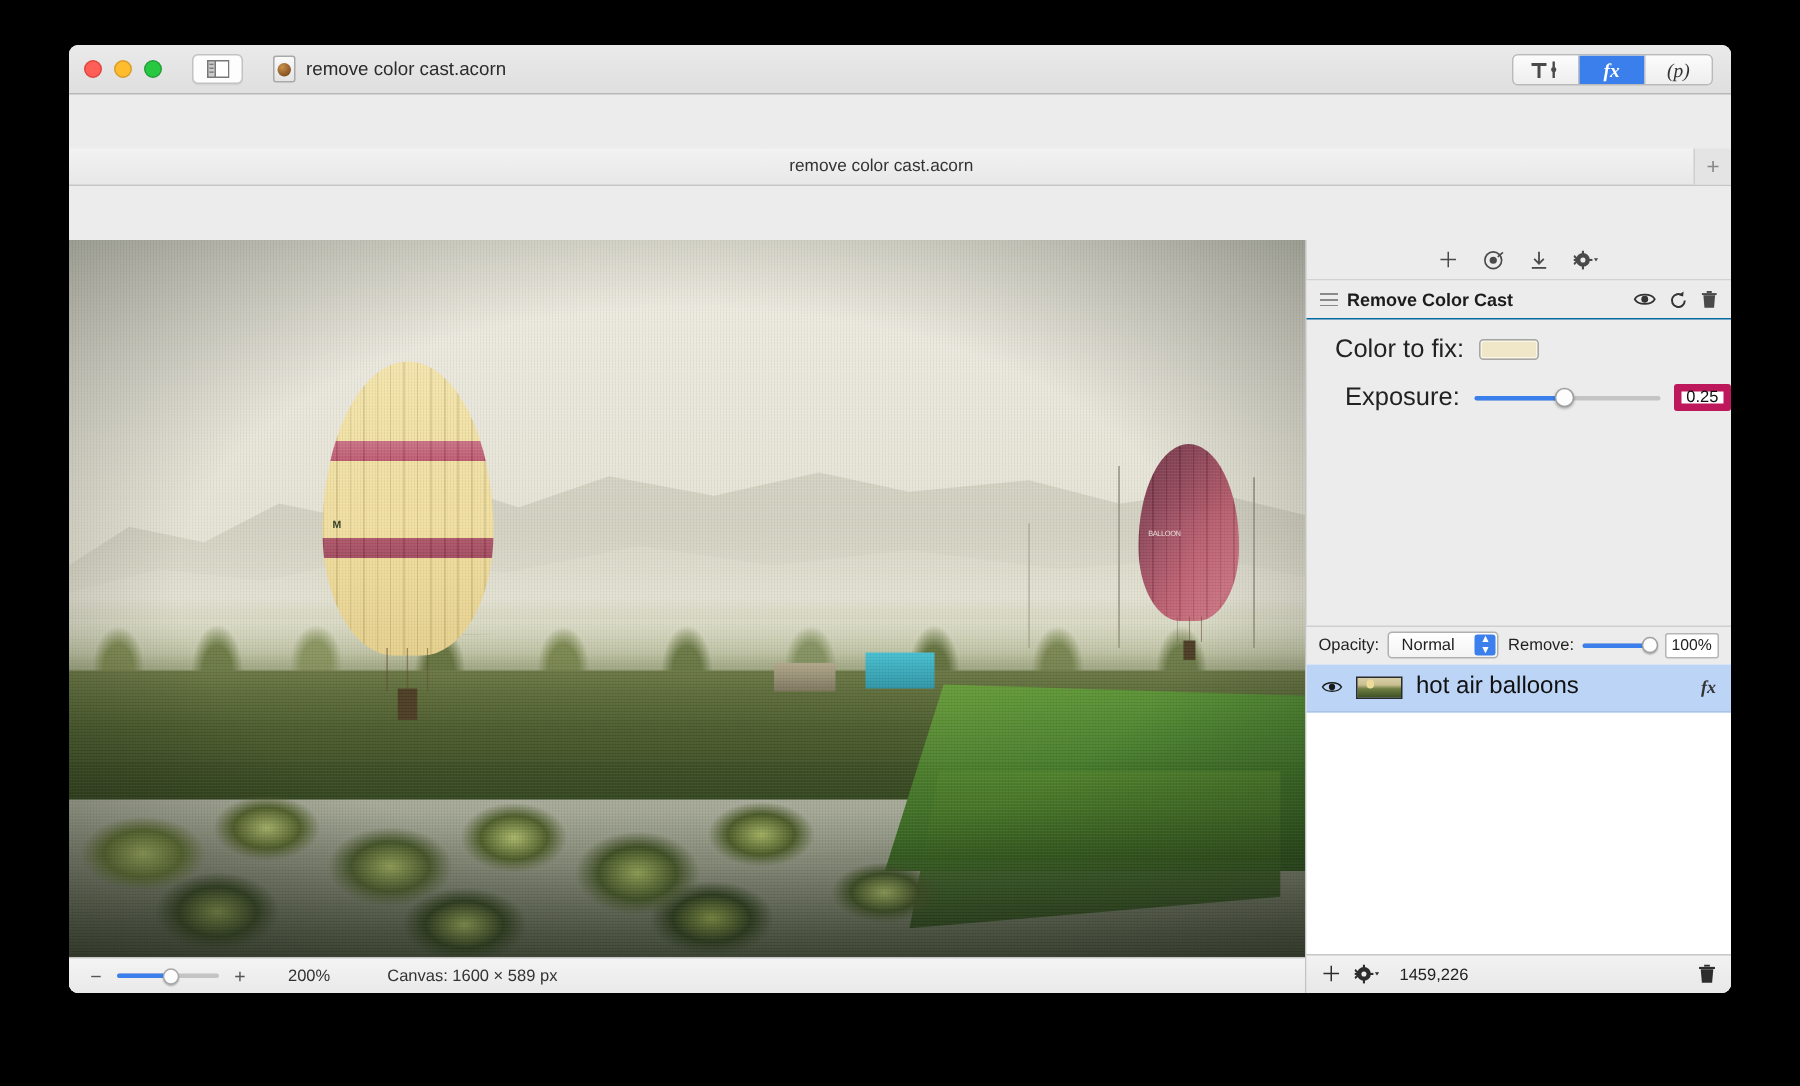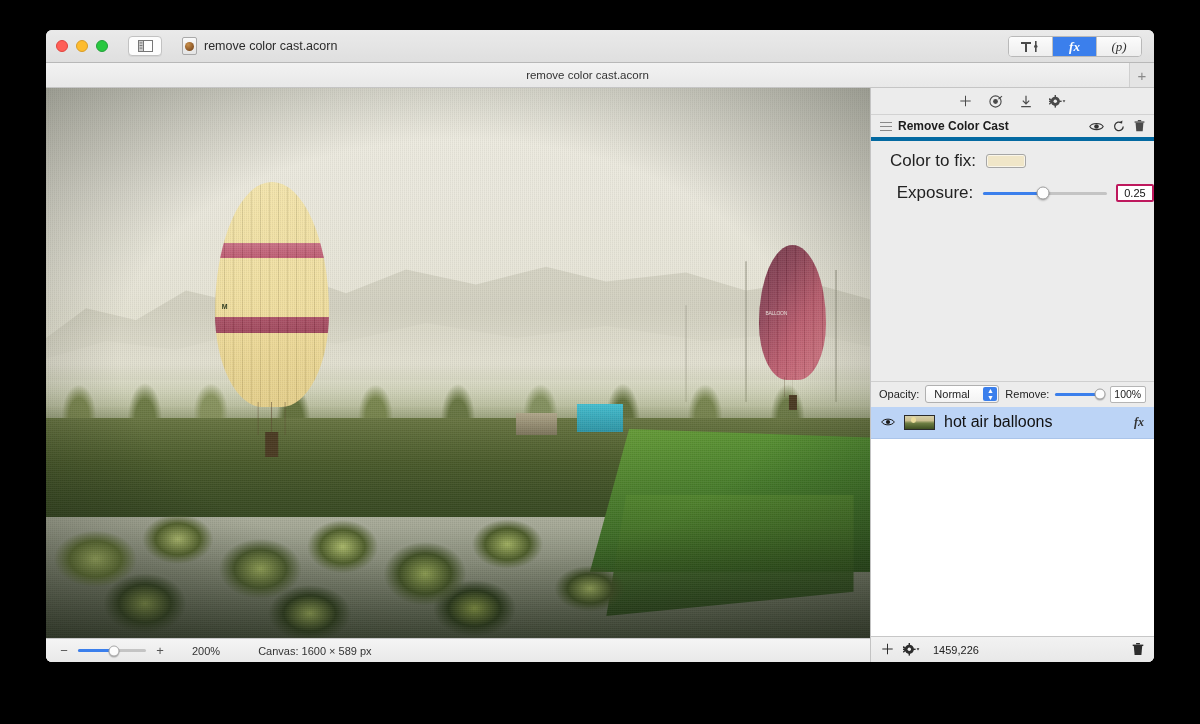--- a/index.html
+++ b/index.html
@@ -11,21 +11,21 @@
   }
 
   .window {
     position: absolute;
     left: 46px; top: 30px;
     width: 1108px; height: 632px;
     background: #ececec;
     border-radius: 6px;
     overflow: hidden;
     box-shadow: 0 10px 40px rgba(0,0,0,.6);
-    display: flex; flex-direction: column;
+    display: flex; flex-direction: column; gap: 36px;
   }
 
   
   .titlebar {
     height: 33px;
     background: linear-gradient(180deg,#eaeaea,#dfdfdf);
     border-bottom: 1px solid #b8b8b8;
     display: flex; align-items: center;
     padding: 0 10px;
     flex: none;
@@ -279,21 +279,21 @@
     gap:17px;
     border-bottom:1px solid #d2d2d2;
   }
   .ic { color:#4a4a4a; font-size:13px; line-height:1; display:flex; align-items:center; }
 
   .fx-header {
     height:26px; flex:none;
     display:flex; align-items:center;
     padding: 0 9px;
     background:#ececec;
-    border-bottom:4px solid #0369a1;
+    border-bottom:1px solid #0369a1;
   }
   .grip {
     width:12px; height:9px; margin-right:6px;
     background: repeating-linear-gradient(180deg,#8a8a8a 0 1.5px, transparent 1.5px 4px);
   }
   .fx-name { font-size:12px; font-weight:bold; color:#1c1c1c; flex:1; }
   .fx-actions { display:flex; gap:9px; align-items:center; }
 
   .fx-body { flex:1; padding: 10px 0 0 0; min-height:0; }
   .prow { display:flex; align-items:center; margin-bottom: 12px; }
@@ -310,21 +310,21 @@
   .strack .sfill { position:absolute;left:0;top:0;height:100%;width:48%;background:#3b7fec;border-radius:2px; }
   .strack .sknob {
     position:absolute; left:48%; top:50%;
     transform:translate(-50%,-50%);
     width:13px;height:13px;border-radius:50%;
     background:#fdfdfd;border:.5px solid #a0a0a0;
     box-shadow:0 1px 2px rgba(0,0,0,.3);
   }
   .numfield {
     margin-left:9px; width:39px; height:18px;
-    background:#fff; border:2px solid #be185d; border-radius:2px;
+    background:#fff; border:5px solid #be185d; border-radius:2px;
     font-size:11px; color:#111;
     display:flex; align-items:center; justify-content:center;
   }
 
   .blend-row {
     height:26px; flex:none;
     display:flex; align-items:center; gap:6px;
     padding: 0 8px;
     border-top:1px solid #cfcfcf;
     background:#ececec;

